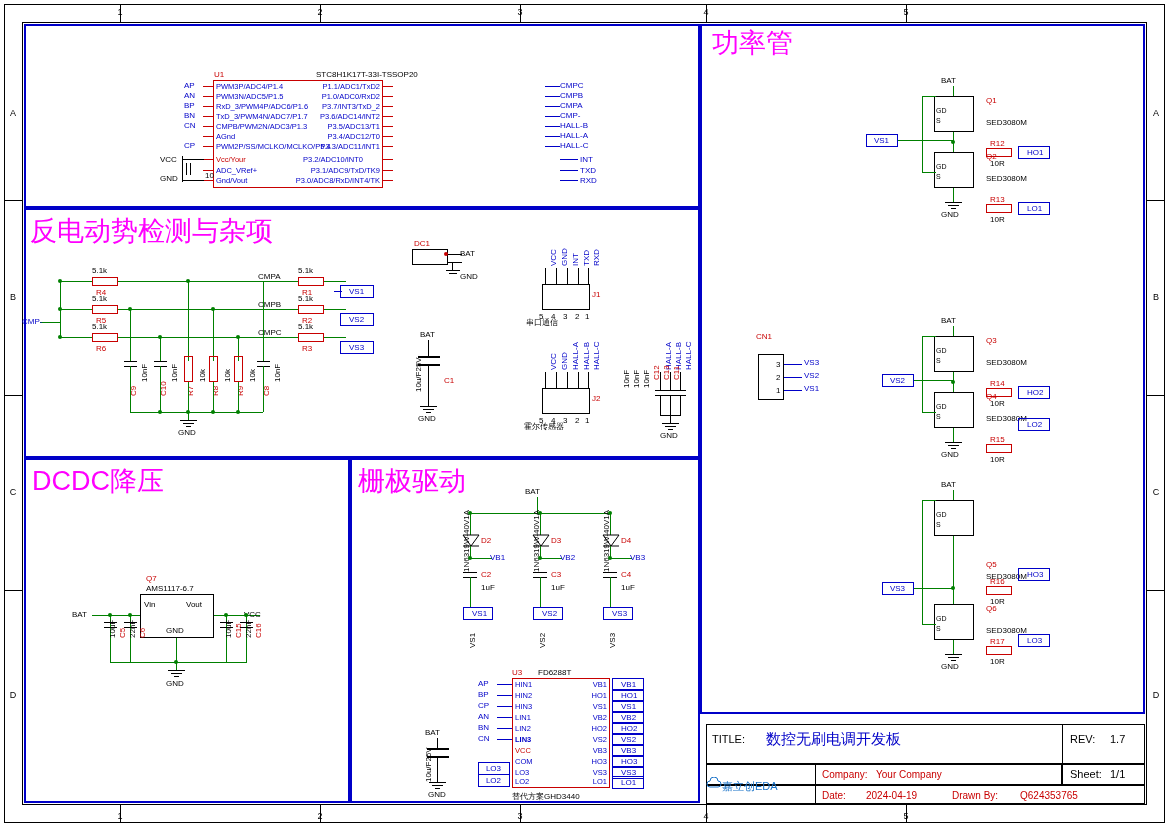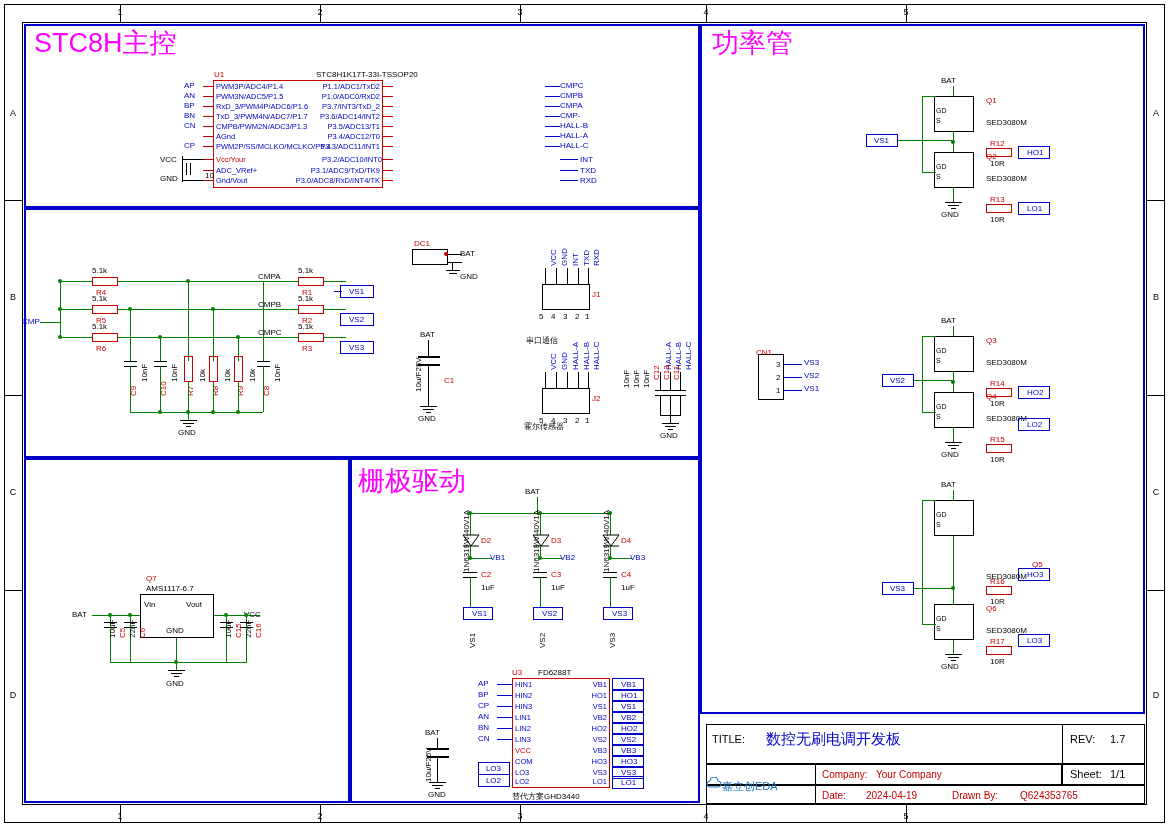--- a/index.html
+++ b/index.html
@@ -91,21 +91,22 @@
   <div class="marklbl" style="left:1150px;top:292px;width:12px;">B</div>
   <div class="marklbl" style="left:1150px;top:487px;width:12px;">C</div>
   <div class="marklbl" style="left:1150px;top:690px;width:12px;">D</div>
 
   <div class="block" style="left:24px;top:24px;width:676px;height:184px;"></div>
   <div class="block" style="left:24px;top:208px;width:676px;height:250px;"></div>
   <div class="block" style="left:24px;top:458px;width:326px;height:345px;"></div>
   <div class="block" style="left:350px;top:458px;width:350px;height:345px;"></div>
   <div class="block" style="left:700px;top:24px;width:445px;height:690px;"></div>
 
-  <div class="blocktitle" style="left:34px;top:28px;">STC8H主控</div>
+  <div class="blocktitle" style="left:30px;top:216px;">反电动势检测与杂项</div>
+  <div class="blocktitle" style="left:32px;top:466px;">DCDC降压</div>
   <div class="blocktitle" style="left:358px;top:466px;">栅极驱动</div>
   <div class="blocktitle" style="left:712px;top:28px;">功率管</div>
 
   <div class="ic" style="left:213px;top:80px;width:170px;height:108px;"></div>
   <div class="t" style="left:214px;top:70px;color:#c80000;">U1</div>
   <div class="t" style="left:316px;top:70px;">STC8H1K17T-33I-TSSOP20</div>
 
   <div class="pinrow" style="left:216px;top:82px;">PWM3P/ADC4/P1.4</div>
   <div class="pinrow" style="left:216px;top:92px;">PWM3N/ADC5/P1.5</div>
   <div class="pinrow" style="left:216px;top:102px;">RxD_3/PWM4P/ADC6/P1.6</div>
@@ -117,21 +118,21 @@
   <div class="pinrow" style="left:216px;top:166px;">ADC_VRef+</div>
   <div class="pinrow" style="left:216px;top:176px;">Gnd/Vout</div>
 
   <div class="pinrow" style="left:262px;top:82px;width:118px;text-align:right;">P1.1/ADC1/TxD2</div>
   <div class="pinrow" style="left:262px;top:92px;width:118px;text-align:right;">P1.0/ADC0/RxD2</div>
   <div class="pinrow" style="left:262px;top:102px;width:118px;text-align:right;">P3.7/INT3/TxD_2</div>
   <div class="pinrow" style="left:262px;top:112px;width:118px;text-align:right;">P3.6/ADC14/INT2</div>
   <div class="pinrow" style="left:262px;top:122px;width:118px;text-align:right;">P3.5/ADC13/T1</div>
   <div class="pinrow" style="left:262px;top:132px;width:118px;text-align:right;">P3.4/ADC12/T0</div>
   <div class="pinrow" style="left:262px;top:142px;width:118px;text-align:right;">P3.3/ADC11/INT1</div>
-  <div class="pinrow" style="left:264px;top:155px;width:118px;text-align:right;">P3.2/ADC10/INT0</div>
+  <div class="pinrow" style="left:245px;top:155px;width:118px;text-align:right;">P3.2/ADC10/INT0</div>
   <div class="pinrow" style="left:262px;top:166px;width:118px;text-align:right;">P3.1/ADC9/TxD/TK9</div>
   <div class="pinrow" style="left:262px;top:176px;width:118px;text-align:right;">P3.0/ADC8/RxD/INT4/TK</div>
 
   <div class="red" style="left:203px;top:86px;width:10px;height:1px;"></div>
   <div class="red" style="left:203px;top:96px;width:10px;height:1px;"></div>
   <div class="red" style="left:203px;top:106px;width:10px;height:1px;"></div>
   <div class="red" style="left:203px;top:116px;width:10px;height:1px;"></div>
   <div class="red" style="left:203px;top:126px;width:10px;height:1px;"></div>
   <div class="red" style="left:203px;top:136px;width:10px;height:1px;"></div>
   <div class="red" style="left:203px;top:146px;width:10px;height:1px;"></div>
@@ -310,21 +311,21 @@
   <div class="blk" style="left:426px;top:412px;width:5px;height:1px;"></div>
   <div class="t" style="left:418px;top:414px;">GND</div>
 
   <div class="boxk" style="left:542px;top:284px;width:48px;height:26px;"></div>
   <div class="tr" style="left:592px;top:290px;">J1</div>
   <div class="t" style="left:539px;top:312px;">5</div>
   <div class="t" style="left:551px;top:312px;">4</div>
   <div class="t" style="left:563px;top:312px;">3</div>
   <div class="t" style="left:575px;top:312px;">2</div>
   <div class="t" style="left:585px;top:312px;">1</div>
-  <div class="t" style="left:526px;top:336px;">串口通信</div>
+  <div class="t" style="left:526px;top:318px;">串口通信</div>
   <div class="blk" style="left:545px;top:268px;width:1px;height:16px;"></div>
   <div class="blk" style="left:556px;top:268px;width:1px;height:16px;"></div>
   <div class="blk" style="left:567px;top:268px;width:1px;height:16px;"></div>
   <div class="blk" style="left:578px;top:268px;width:1px;height:16px;"></div>
   <div class="blk" style="left:588px;top:268px;width:1px;height:16px;"></div>
   <div class="tb vert" style="left:549px;top:266px;">VCC</div>
   <div class="tb vert" style="left:560px;top:266px;">GND</div>
   <div class="tb vert" style="left:571px;top:266px;">INT</div>
   <div class="tb vert" style="left:582px;top:266px;">TXD</div>
   <div class="tb vert" style="left:592px;top:266px;">RXD</div>
@@ -487,21 +488,21 @@
   <div class="ic" style="left:512px;top:678px;width:98px;height:110px;"></div>
   <div class="tr" style="left:512px;top:668px;">U3</div>
   <div class="t" style="left:538px;top:668px;">FD6288T</div>
   <div class="t" style="left:512px;top:792px;">替代方案GHD3440</div>
 
   <div class="pinrow" style="left:515px;top:680px;">HIN1</div>
   <div class="pinrow" style="left:515px;top:691px;">HIN2</div>
   <div class="pinrow" style="left:515px;top:702px;">HIN3</div>
   <div class="pinrow" style="left:515px;top:713px;">LIN1</div>
   <div class="pinrow" style="left:515px;top:724px;">LIN2</div>
-  <div class="pinrow" style="left:515px;top:735px;">LIN3</div>
+  <div class="pinrow" style="left:515px;top:735px;font-weight:bold;">LIN3</div>
   <div class="pinrow" style="left:515px;top:746px;color:#c80000;">VCC</div>
   <div class="pinrow" style="left:515px;top:757px;">COM</div>
   <div class="pinrow" style="left:515px;top:768px;">LO3</div>
   <div class="pinrow" style="left:515px;top:777px;">LO2</div>
 
   <div class="pinrow" style="left:565px;top:680px;width:42px;text-align:right;">VB1</div>
   <div class="pinrow" style="left:565px;top:691px;width:42px;text-align:right;">HO1</div>
   <div class="pinrow" style="left:565px;top:702px;width:42px;text-align:right;">VS1</div>
   <div class="pinrow" style="left:565px;top:713px;width:42px;text-align:right;">VB2</div>
   <div class="pinrow" style="left:565px;top:724px;width:42px;text-align:right;">HO2</div>
@@ -612,21 +613,21 @@
   <div class="t" style="left:990px;top:399px;">10R</div>
   <div class="flag" style="left:1018px;top:386px;width:32px;">HO2</div>
   <div class="box" style="left:986px;top:444px;width:26px;height:9px;"></div>
   <div class="tr" style="left:990px;top:435px;">R15</div>
   <div class="t" style="left:990px;top:455px;">10R</div>
   <div class="flag" style="left:1018px;top:418px;width:32px;">LO2</div>
 
   <div class="t" style="left:941px;top:480px;">BAT</div>
   <div class="wire" style="left:953px;top:490px;width:1px;height:10px;"></div>
   <div class="boxk" style="left:934px;top:500px;width:40px;height:36px;"></div>
-  <div class="tr" style="left:1032px;top:560px;">Q5</div>
+  <div class="tr" style="left:986px;top:560px;">Q5</div>
   <div class="t" style="left:986px;top:572px;">SED3080M</div>
   <div class="t" style="left:936px;top:510px;font-size:7px;">GD</div>
   <div class="t" style="left:936px;top:520px;font-size:7px;">S</div>
   <div class="boxk" style="left:934px;top:604px;width:40px;height:36px;"></div>
   <div class="tr" style="left:986px;top:604px;">Q6</div>
   <div class="t" style="left:986px;top:626px;">SED3080M</div>
   <div class="t" style="left:936px;top:614px;font-size:7px;">GD</div>
   <div class="t" style="left:936px;top:624px;font-size:7px;">S</div>
   <div class="wire" style="left:953px;top:536px;width:1px;height:68px;"></div>
   <div class="wire" style="left:953px;top:640px;width:1px;height:14px;"></div>
@@ -644,21 +645,21 @@
   <div class="box" style="left:986px;top:586px;width:26px;height:9px;"></div>
   <div class="tr" style="left:990px;top:577px;">R16</div>
   <div class="t" style="left:990px;top:597px;">10R</div>
   <div class="flag" style="left:1018px;top:568px;width:32px;">HO3</div>
   <div class="box" style="left:986px;top:646px;width:26px;height:9px;"></div>
   <div class="tr" style="left:990px;top:637px;">R17</div>
   <div class="t" style="left:990px;top:657px;">10R</div>
   <div class="flag" style="left:1018px;top:634px;width:32px;">LO3</div>
 
   <div class="boxk" style="left:758px;top:354px;width:26px;height:46px;"></div>
-  <div class="tr" style="left:756px;top:348px;">CN1</div>
+  <div class="tr" style="left:756px;top:332px;">CN1</div>
   <div class="t" style="left:776px;top:360px;">3</div>
   <div class="t" style="left:776px;top:373px;">2</div>
   <div class="t" style="left:776px;top:386px;">1</div>
   <div class="wireb" style="left:784px;top:364px;width:18px;height:1px;"></div>
   <div class="wireb" style="left:784px;top:377px;width:18px;height:1px;"></div>
   <div class="wireb" style="left:784px;top:390px;width:18px;height:1px;"></div>
   <div class="tb" style="left:804px;top:358px;">VS3</div>
   <div class="tb" style="left:804px;top:371px;">VS2</div>
   <div class="tb" style="left:804px;top:384px;">VS1</div>
 

